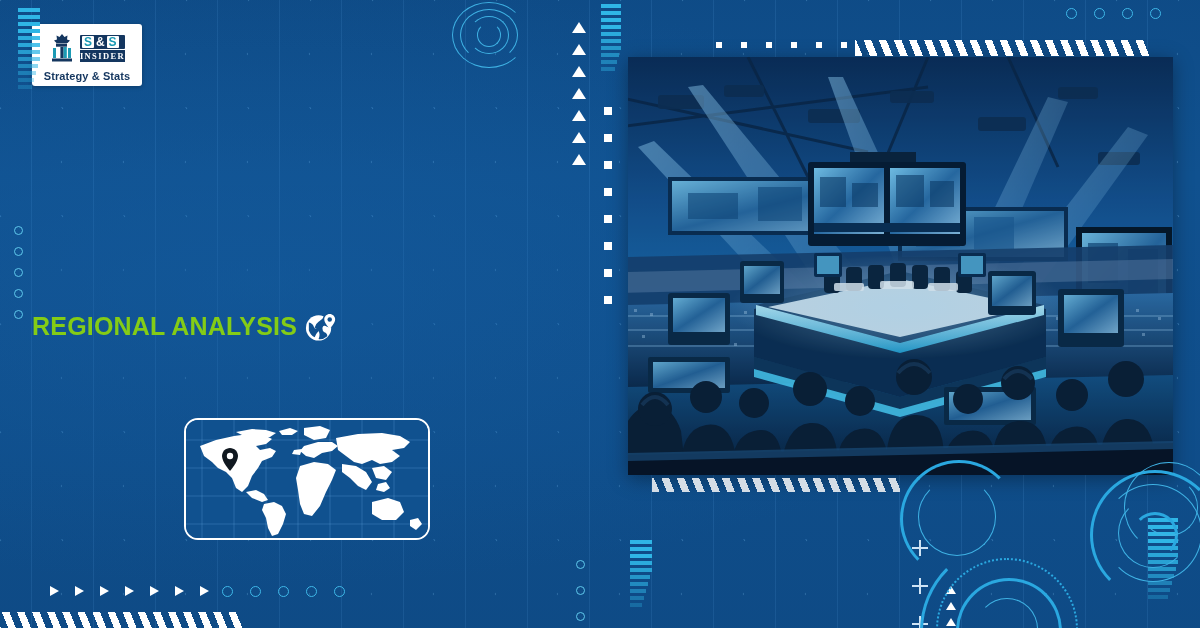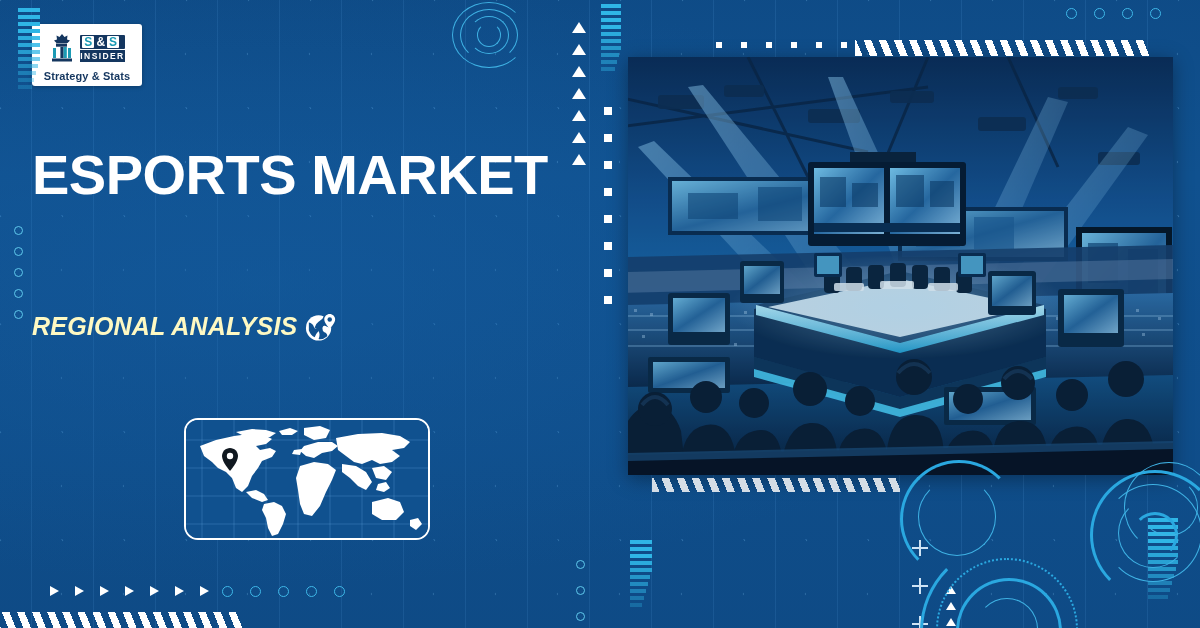--- a/index.html
+++ b/index.html
@@ -50,42 +50,42 @@
     display:flex;align-items:center;gap:1px;background:#14365f;
     padding:1px 2px;border-radius:1px;
   }
   .logo-ss .box{
     background:#ffffff;color:#1c9ab4;font-weight:bold;font-size:12px;
     line-height:12px;padding:0 2px;border-radius:1px;
   }
   .logo-ss .amp{color:#ffffff;font-weight:bold;font-size:12px;line-height:12px;padding:0 1px;}
   .logo-ins{
     background:#14365f;color:#ffffff;font-size:8.5px;font-weight:bold;
-    letter-spacing:1.4px;text-align:right;margin-top:1px;padding:1px 0 1.5px;
+    letter-spacing:1.4px;text-align:right;margin-top:1px;padding:1px 0 1.5px;font-family:Liberation Serif, serif;
   }
   .logo-tag{
     color:#14365f;font-size:11px;font-weight:bold;letter-spacing:.1px;margin-top:3px;
   }
 
   
   .title{
     position:absolute;left:32px;top:146px;
     color:#ffffff;font-size:56px;line-height:58px;font-weight:bold;
     letter-spacing:-.5px;white-space:nowrap;
   }
   .desc{
     position:absolute;left:30px;top:216px;width:580px;
     color:#f2f7fc;font-size:19.5px;line-height:26px;font-weight:600;
   }
   .rahead{
     position:absolute;left:32px;top:310px;
     display:flex;align-items:center;gap:7px;
   }
   .rahead .txt{
-    color:#fef9c3;font-size:25px;font-weight:bold;font-style:italic;letter-spacing:.2px;
+    color:#84cc16;font-size:25px;font-weight:bold;letter-spacing:.2px;
   }
   .globe-ico{width:33px;height:33px;}
   .ratext{
     position:absolute;left:30px;top:352px;width:580px;
     color:#f2f7fc;font-size:19.5px;line-height:26px;font-weight:500;
   }
 
   
   .mapcard{
     position:absolute;left:184px;top:418px;width:242px;height:118px;
@@ -158,21 +158,20 @@
           <span class="box">S</span>
           <span class="amp">&amp;</span>
           <span class="box">S</span>
         </div>
         <div class="logo-ins">INSIDER</div>
       </div>
     </div>
     <div class="logo-tag">Strategy &amp; Stats</div>
   </div>
 
-  <div class="title">ESPORTS MARKET</div>
 
   <div class="rahead">
     <span class="txt">REGIONAL ANALYSIS</span>
     <svg class="globe-ico" viewBox="0 0 34 34">
       <circle cx="15" cy="18.5" r="13" fill="#ffffff"></circle>
       <path d="M5 13 q4 1 5 4 t4 2 q2 2 0 4 t-3 5 q-4-2-6-7 Z" fill="#10518f"></path>
       <path d="M20 8 q4 2 5 5 t-3 3 q-3 0-3 3 t2 4 q3 1 3 4 q-5 4-9 3 q2-5 0-8 t-4-4 q1-4 4-6 t5-4 Z" fill="#10518f"></path>
       <circle cx="26.5" cy="10.5" r="7.5" fill="#10518f"></circle>
       <path d="M26.5 4.2 c3.1 0 5.6 2.5 5.6 5.6 c0 4-5.6 9.4-5.6 9.4 s-5.6-5.4-5.6-9.4 c0-3.1 2.5-5.6 5.6-5.6 Z" fill="#ffffff"></path>
       <circle cx="26.5" cy="9.8" r="2.3" fill="#10518f"></circle>

